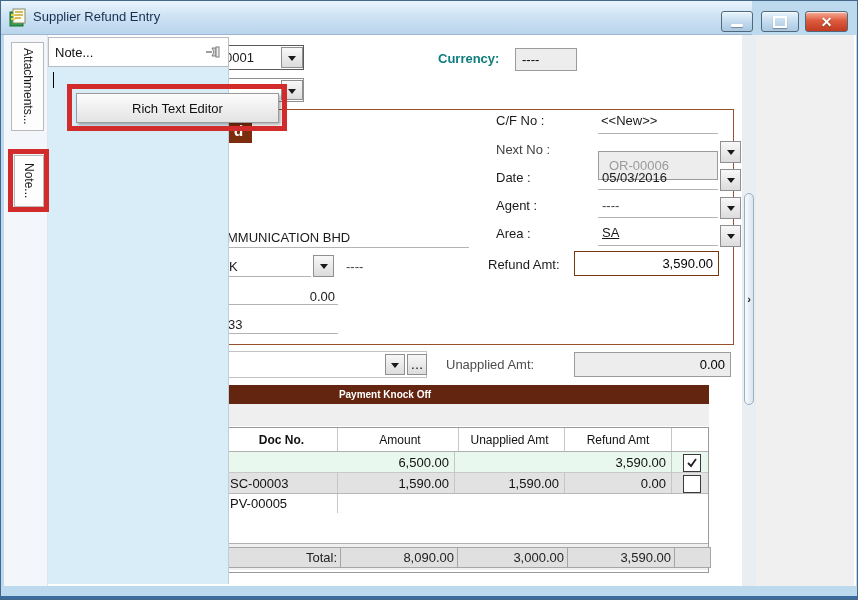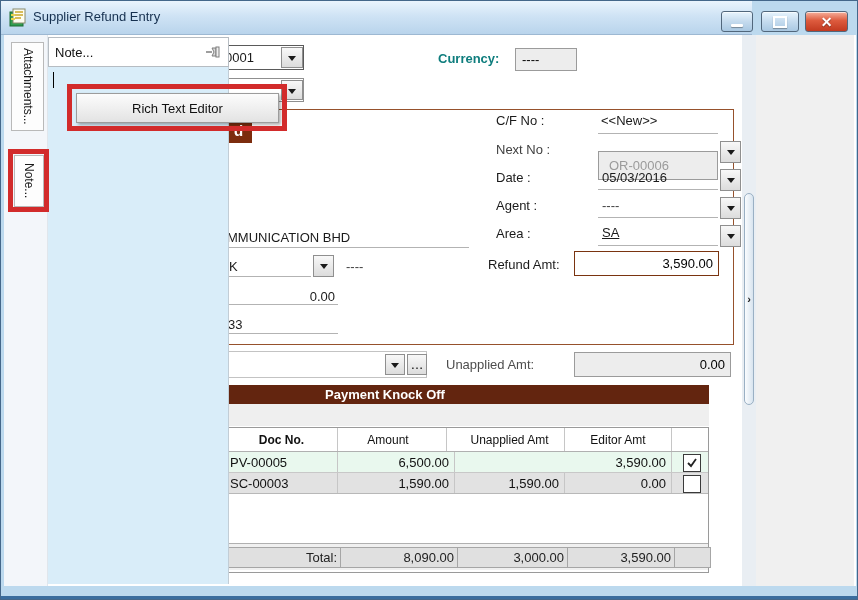--- a/index.html
+++ b/index.html
@@ -30,21 +30,21 @@
   
   .lbl{font-size:13px;color:#1a1a1a;}
   .bold{font-weight:normal;}
   .grey{color:#404040;text-align:right;}
   .underline{border-bottom:1px solid #b3b3b3;}
   .cbtn{background:linear-gradient(#f8f8f8,#dcdcdc);border:1px solid #8f8f8f;display:flex;align-items:flex-start;justify-content:center;}
   .tri{width:0;height:0;border:4px solid transparent;border-top:5px solid #1a1a1a;margin-top:8px;}
   .field-grey{background:#ededed;border:1px solid #9b9b9b;font-size:13px;display:flex;align-items:center;}
   .groupbox{border:1px solid #96512c;}
   
-  .bar{background:#63250f;color:#fff;font-weight:bold;font-size:13px;display:flex;align-items:center;justify-content:center;}
+  .bar{background:#63250f;color:#fff;font-weight:bold;font-size:10px;display:flex;align-items:center;justify-content:center;}
   .grid{border:1px solid #9a9a9a;background:#fff;}
   .cell{position:absolute;top:0;height:100%;font-size:13px;color:#111;display:flex;align-items:center;box-sizing:border-box;}
   .num{justify-content:flex-end;padding-right:5px;}
   .vline{border-right:1px solid #c6c6c6;}
   .hdr{font-size:12px;justify-content:center;}
   .chk{position:absolute;width:16px;height:16px;background:#fff;border:1px solid #3a3a3a;display:flex;align-items:center;justify-content:center;}
   .totcell{position:absolute;top:3px;height:19px;background:#e0e0e0;border:1px solid #a6a6a6;font-size:13px;display:flex;align-items:center;justify-content:flex-end;padding-right:5px;color:#222;}
   
   .rpanel{left:755px;top:34px;width:98px;height:551px;background:#f0f0f0;}
   .splitter{left:741px;top:34px;width:14px;height:551px;background:#e9eef3;}
@@ -153,27 +153,27 @@
   <div class="abs lbl bold" style="left:445px;top:356px;color:#4d4d4d;">Unapplied Amt:</div>
   <div class="abs field-grey" style="left:573px;top:351px;width:157px;height:25px;justify-content:flex-end;padding-right:5px;">0.00</div>
 
   <div class="abs bar" style="left:60px;top:384px;width:648px;height:19px;">Payment Knock Off</div>
   <div class="abs" style="left:60px;top:403px;width:648px;height:23px;background:#efefef;border-bottom:1px solid #fff;"></div>
 
   <div class="abs grid" style="left:60px;top:426px;width:648px;height:146px;">
 
     <div class="abs" style="left:0;top:0;width:646px;height:24px;border-bottom:1px solid #b0b0b0;">
       <div class="cell hdr vline" style="left:164px;width:112px;font-weight:bold;">Doc No.</div>
-      <div class="cell hdr vline" style="left:268px;width:117px;">Amount</div>
+      <div class="cell hdr vline" style="left:280px;width:117px;">Amount</div>
       <div class="cell hdr vline" style="left:393px;width:110px;">Unapplied Amt</div>
-      <div class="cell hdr vline" style="left:503px;width:107px;">Editor Amt</div>
+      <div class="cell hdr vline" style="left:503px;width:107px;">Refund Amt</div>
     </div>
 
     <div class="abs" style="left:0;top:24px;width:646px;height:21px;background:#e9f8ee;border-bottom:1px solid #c8c8c8;">
-      <div class="cell vline" style="left:164px;width:112px;padding-left:4px;">PV-00005</div>
+      <div class="cell vline" style="left:164px;width:112px;padding-left:4px;margin-top:41px;">PV-00005</div>
       <div class="cell num vline" style="left:276px;width:117px;">6,500.00</div>
       <div class="cell num vline" style="left:503px;width:107px;">3,590.00</div>
       <div class="chk" style="left:621px;top:2px;">
         <svg width="12" height="12" viewBox="0 0 12 12">
             <polyline points="2,6 5,9 10,2" fill="none" stroke="#222" stroke-width="1.8"></polyline>
           </svg>
       </div>
     </div>
 
     <div class="abs" style="left:0;top:45px;width:646px;height:21px;background:#e2e2e2;border-bottom:1px solid #b8b8b8;">

